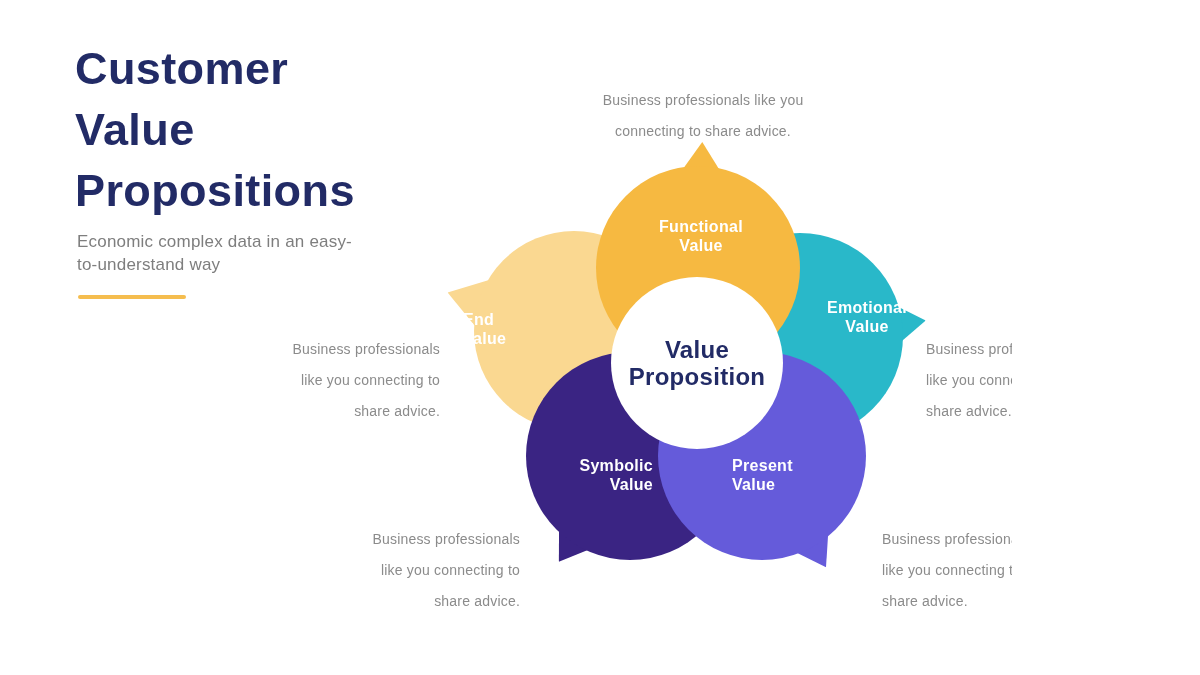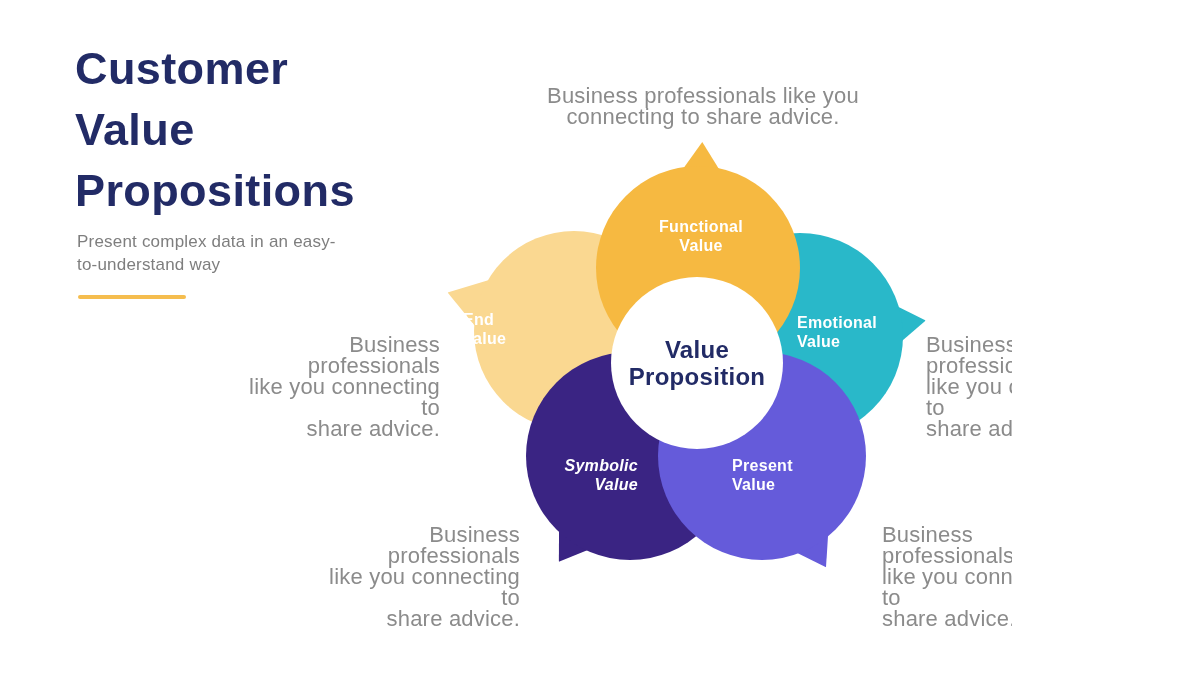--- a/index.html
+++ b/index.html
@@ -17,21 +17,21 @@
     position:absolute; left:77px; top:231px; width:310px;
     font-size:17px; line-height:22.5px; color:#7E7E7E;
     white-space:pre-line; letter-spacing:0.2px;
   }
   .divider {
     position:absolute; left:78px; top:295px; width:108px; height:3.5px;
     border-radius:2px;
   }
   
   .caption {
-    position:absolute; font-size:22px; line-height:21px;
+    position:absolute; font-size:14px; line-height:31px;
     color:#8B8B8B; white-space:pre-line; letter-spacing:0.2px;
   }
   #caption-top          { left:543px; top:85px;  width:320px; text-align:center; }
   #caption-left         { left:240px; top:334px; width:200px; text-align:right; }
   #caption-right        { left:926px; top:334px; width:200px; text-align:left; }
   #caption-bottom-left  { left:320px; top:524px; width:200px; text-align:right; }
   #caption-bottom-right { left:882px; top:524px; width:200px; text-align:left; }
   
   .petal { position:absolute; }
   .petal .circle { position:absolute; left:0; top:0; right:0; bottom:0; border-radius:50%; }
@@ -54,37 +54,37 @@
 
   .center-circle {
     position:absolute; left:611px; top:277px; width:172px; height:172px;
     border-radius:50%; background:#ffffff; z-index:6;
   }
   .petal-label {
     position:absolute; z-index:7; color:#ffffff; font-weight:bold;
     font-size:16px; line-height:19px; white-space:pre-line; letter-spacing:0.3px;
   }
   #label-functional { left:621px; top:217px; width:160px; text-align:center; }
-  #label-emotional  { left:797px; top:313px; width:140px; text-align:left; }
+  #label-emotional  { left:797px; top:298px; width:140px; text-align:center; }
   #label-economic   { left:732px; top:456px; width:140px; text-align:left; }
-  #label-symbolic   { left:488px; top:456px; width:150px; text-align:right;font-style:italic; }
+  #label-symbolic   { left:503px; top:456px; width:150px; text-align:right; }
   #label-end        { left:463px; top:310px; width:120px; text-align:left; }
   .center-label {
     position:absolute; left:595px; top:336px; width:204px; z-index:8;
     text-align:center; color:#222B66; font-weight:bold;
     font-size:24px; line-height:27px; white-space:pre-line; letter-spacing:0.3px;
   }
 </style>
 </head>
 <body>
 
 <div class="slide">
 
   <div class="title">Customer Value Propositions</div>
-  <div class="subtitle">Present complex data in an easy-
+  <div class="subtitle">Economic complex data in an easy-
 to-understand way</div>
   <div class="divider" style="background-color: rgb(245, 189, 78);"></div>
 
   <div class="caption" id="caption-top">Business professionals like you
 connecting to share advice.</div>
   <div class="caption" id="caption-left">Business professionals
 like you connecting to
 share advice.</div>
   <div class="caption" id="caption-right">Business professionals
 like you connecting to

